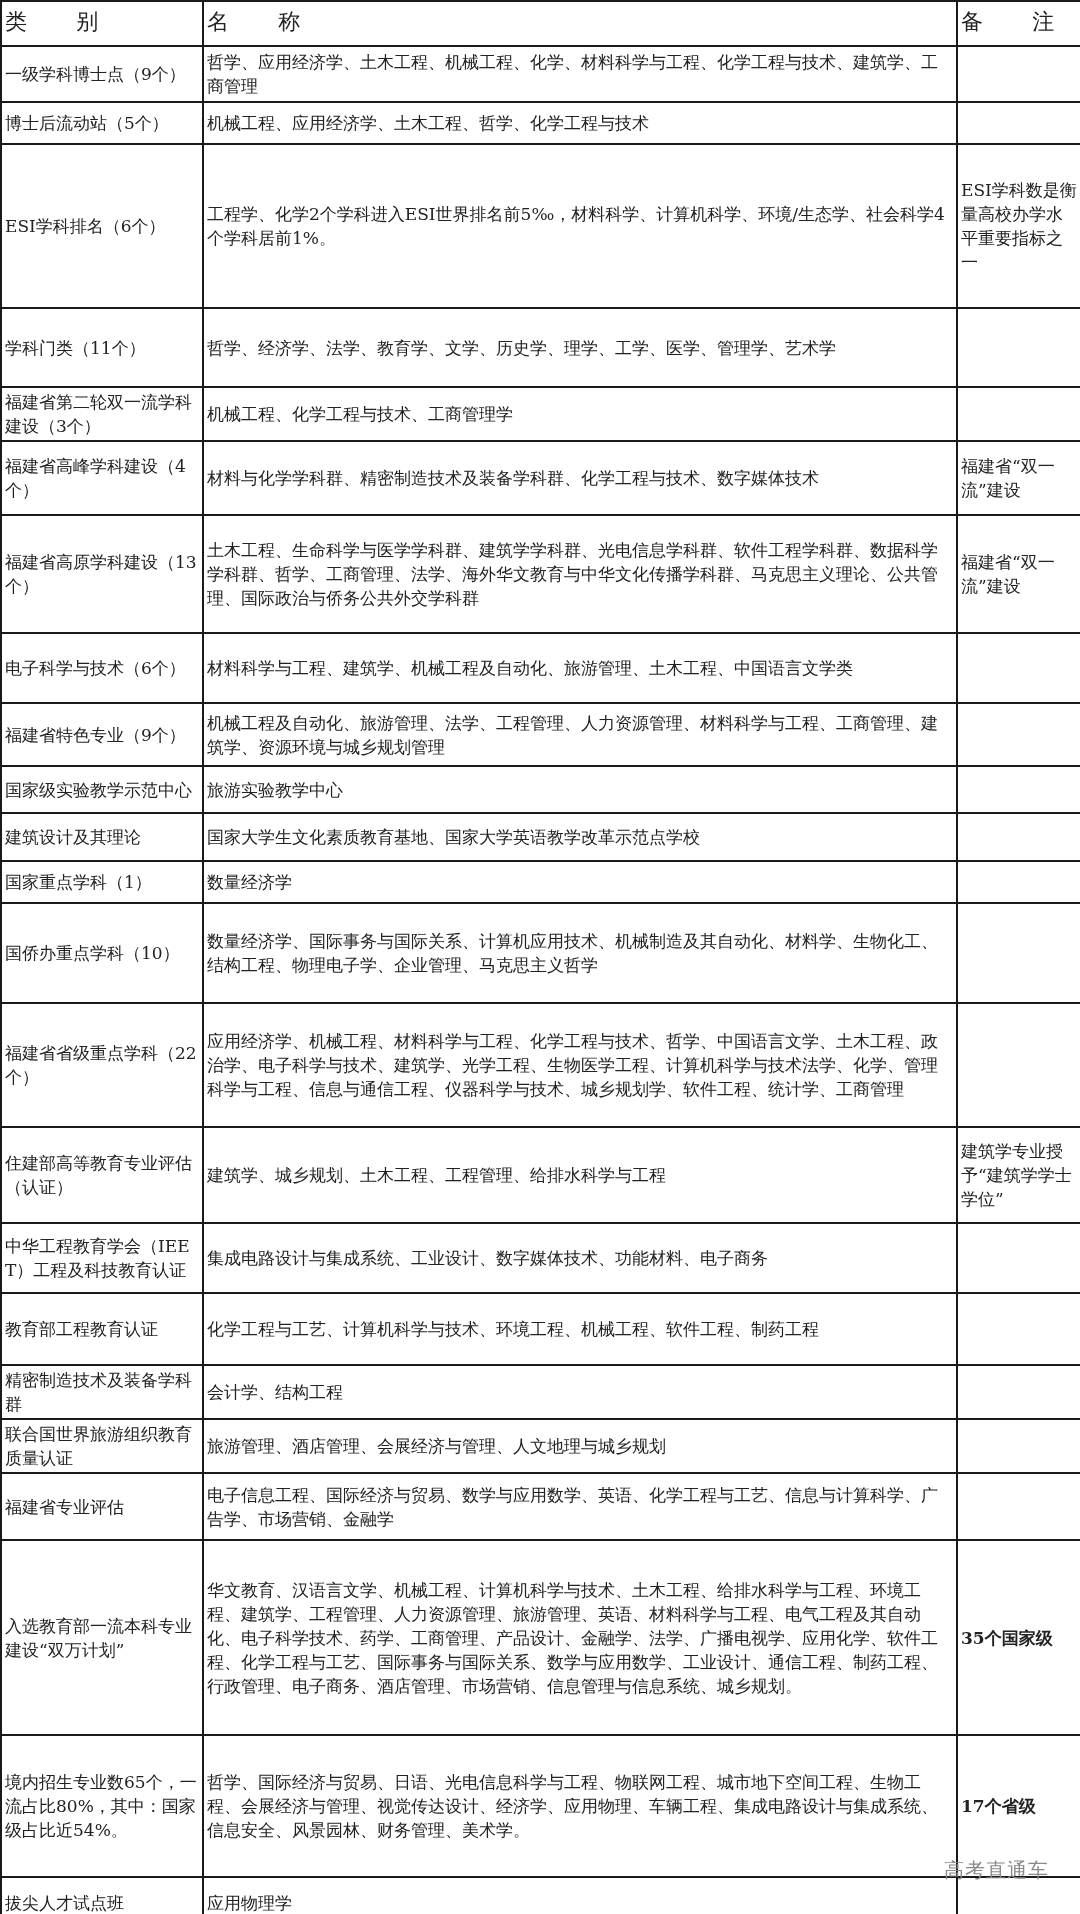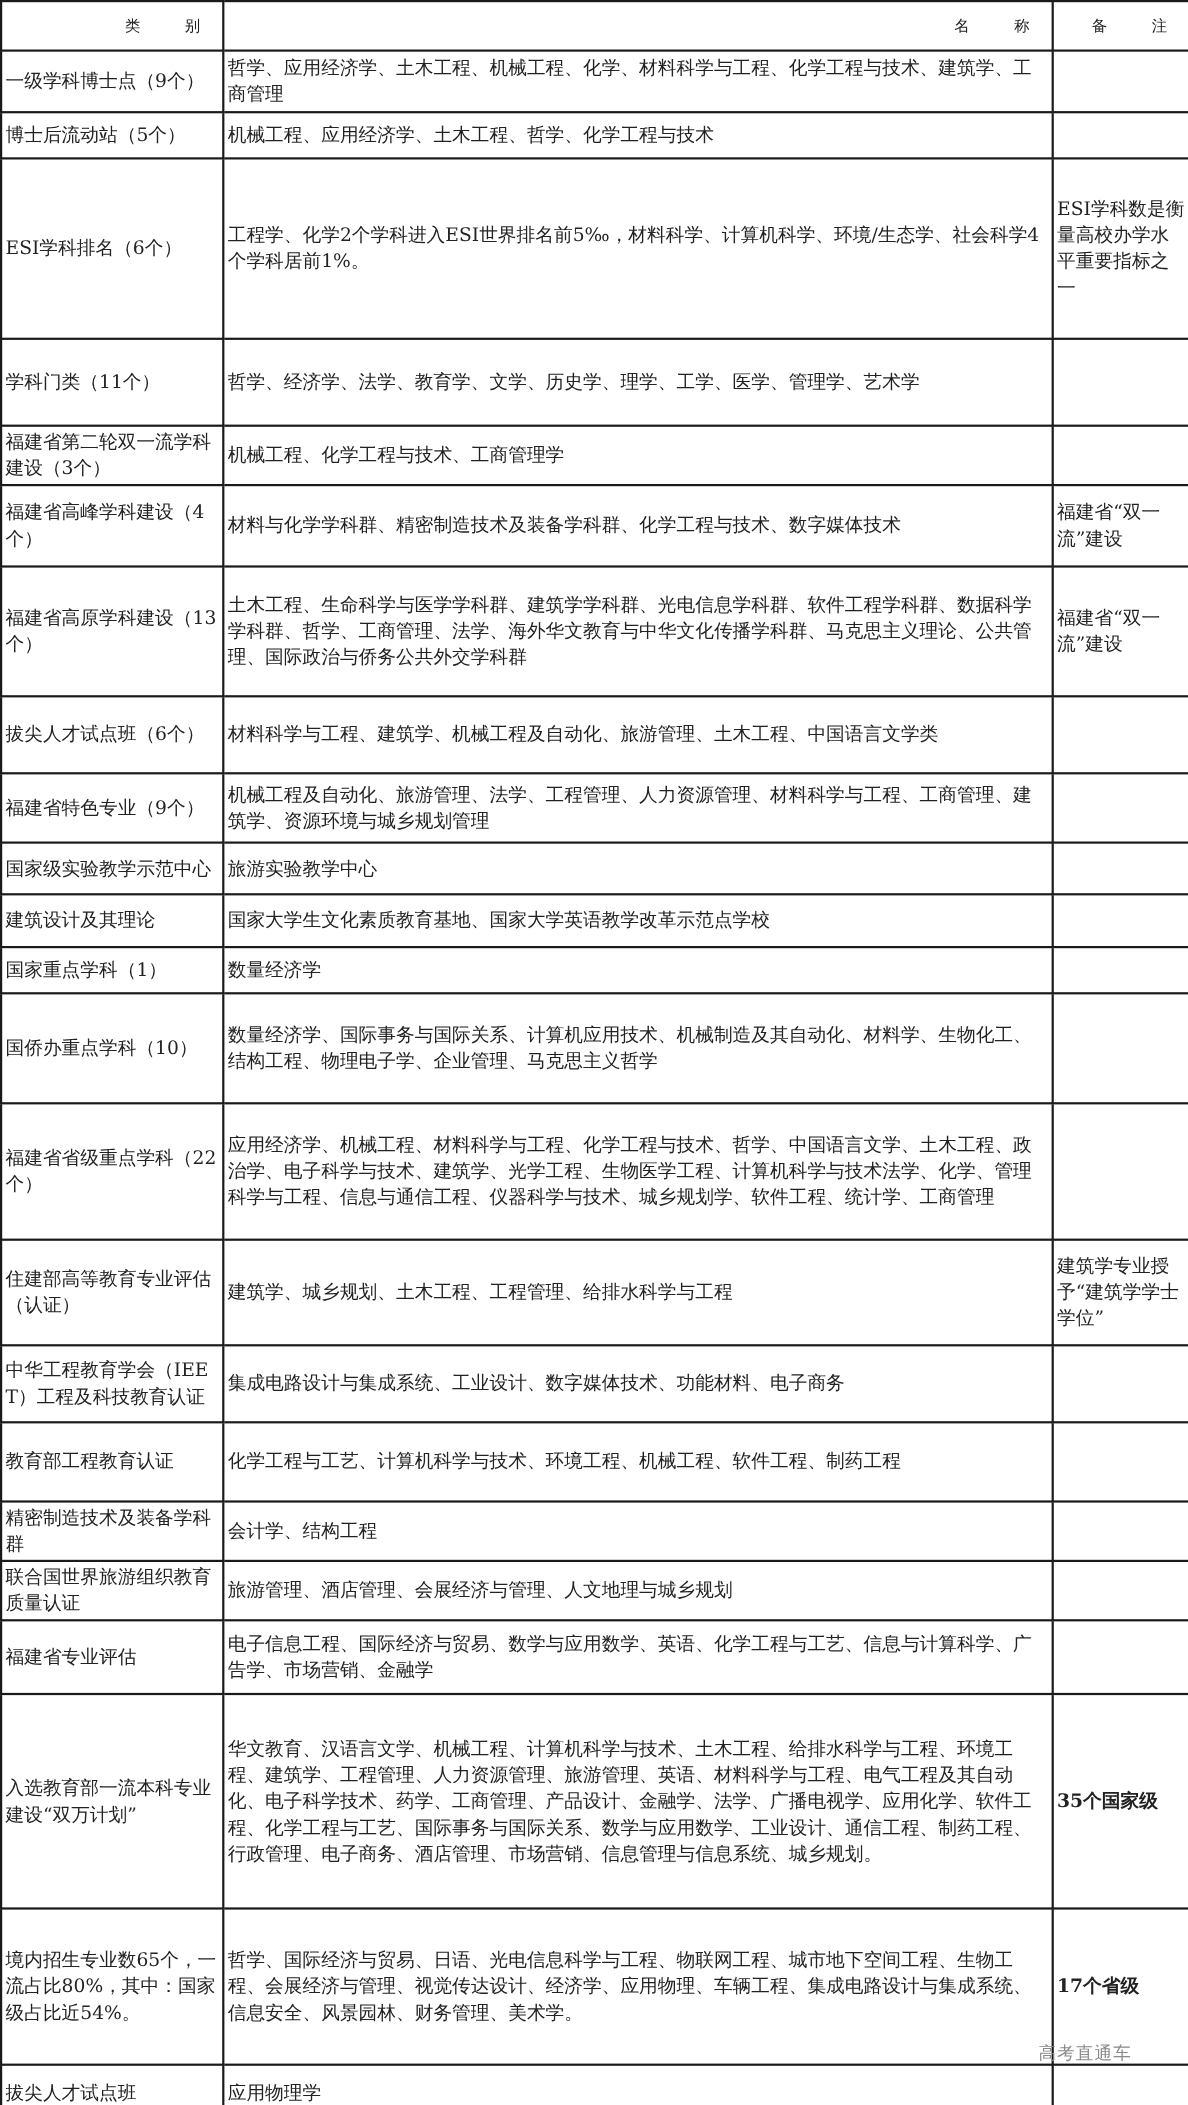--- a/index.html
+++ b/index.html
@@ -2,29 +2,29 @@
 <html><head>
 <meta charset="utf-8">
 <style>
   html, body { margin: 0; padding: 0; background: #ffffff; }
   body { width: 1080px; height: 1914px; overflow: hidden; position: relative;
          font-family: "DejaVu Serif", "Liberation Serif", serif; color: #222; }
   table.doc { position: absolute; left: 0; top: 0; width: 1081px; border-collapse: collapse; table-layout: fixed; }
   table.doc td, table.doc th { border: 2px solid #1a1a1a; padding: 2px 2px 2px 3px; font-size: 17px;
          line-height: 24px; vertical-align: middle; text-align: left; font-weight: normal;
          word-break: break-all; overflow: hidden; }
-  table.doc th { text-align: right; letter-spacing: 18px; font-size: 14px; }
+  table.doc th { text-align: left; letter-spacing: 18px; font-size: 22px; font-family: Liberation Mono, monospace; }
   col.c1 { width: 202px; }
   col.c2 { width: 754px; }
   col.c3 { width: 125px; }
   td.note { font-size: 17px; line-height: 24px; }
   td.note.bold { font-weight: bold; font-size: 17px; }
   td.cat-split { vertical-align: top; padding: 0 2px 0 3px; position: relative; }
   .watermark { position: absolute; left: 944px; top: 1857px; font-family: "DejaVu Sans", "Liberation Sans", sans-serif;
-               font-size: 16px; color: #8a8a8a; letter-spacing: 1px; pointer-events: none; }
+               font-size: 20px; color: #8a8a8a; letter-spacing: 1px; pointer-events: none; }
 </style>
 </head>
 <body>
 
 <table class="doc">
   <colgroup>
       <col class="c1">
       <col class="c2">
       <col class="c3">
     </colgroup>
@@ -65,21 +65,21 @@
         <td>福建省高峰学科建设（4个）</td>
         <td>材料与化学学科群、精密制造技术及装备学科群、化学工程与技术、数字媒体技术</td>
         <td class="note">福建省“双一流”建设</td>
       </tr>
       <tr style="height: 118px;">
         <td>福建省高原学科建设（13个）</td>
         <td>土木工程、生命科学与医学学科群、建筑学学科群、光电信息学科群、软件工程学科群、数据科学学科群、哲学、工商管理、法学、海外华文教育与中华文化传播学科群、马克思主义理论、公共管理、国际政治与侨务公共外交学科群</td>
         <td class="note">福建省“双一流”建设</td>
       </tr>
       <tr style="height: 70px;">
-        <td>拔尖人才试点班（6个）</td>
+        <td>电子科学与技术（6个）</td>
         <td>材料科学与工程、建筑学、机械工程及自动化、旅游管理、土木工程、中国语言文学类</td>
         <td class="note"></td>
       </tr>
       <tr style="height: 63px;">
         <td>福建省特色专业（9个）</td>
         <td>机械工程及自动化、旅游管理、法学、工程管理、人力资源管理、材料科学与工程、工商管理、建筑学、资源环境与城乡规划管理</td>
         <td class="note"></td>
       </tr>
       <tr style="height: 47px;">
         <td>国家级实验教学示范中心</td>

